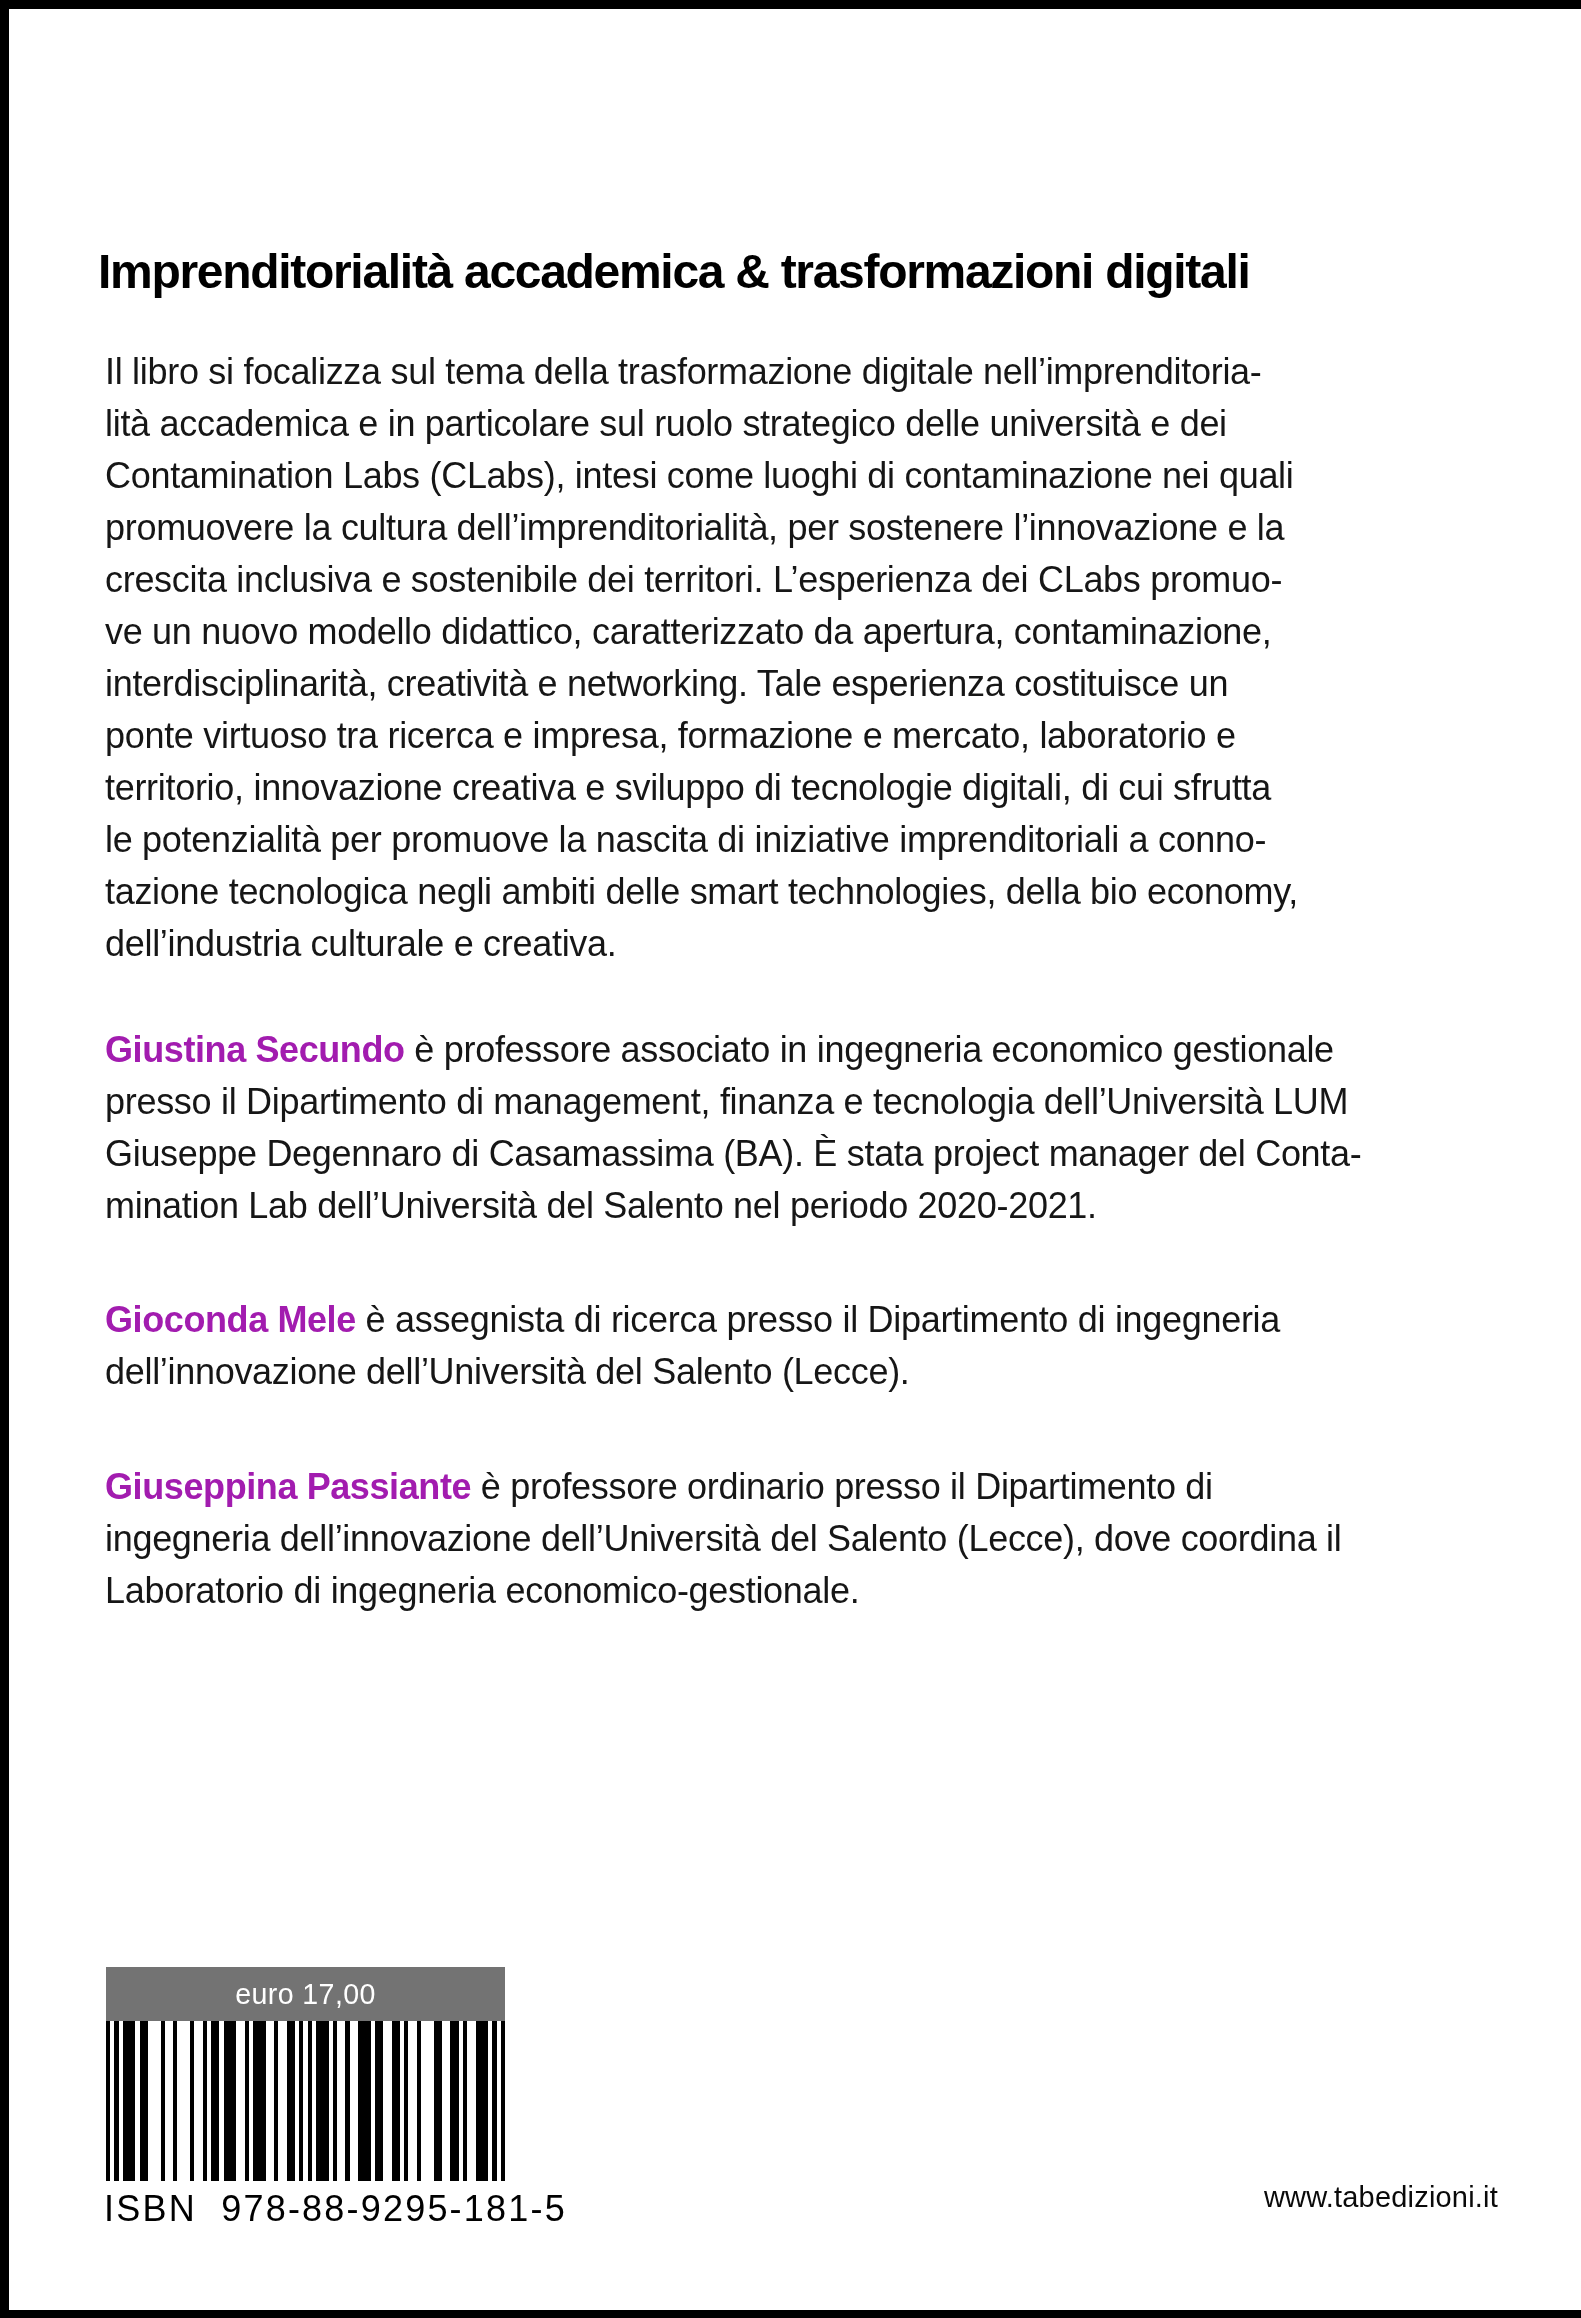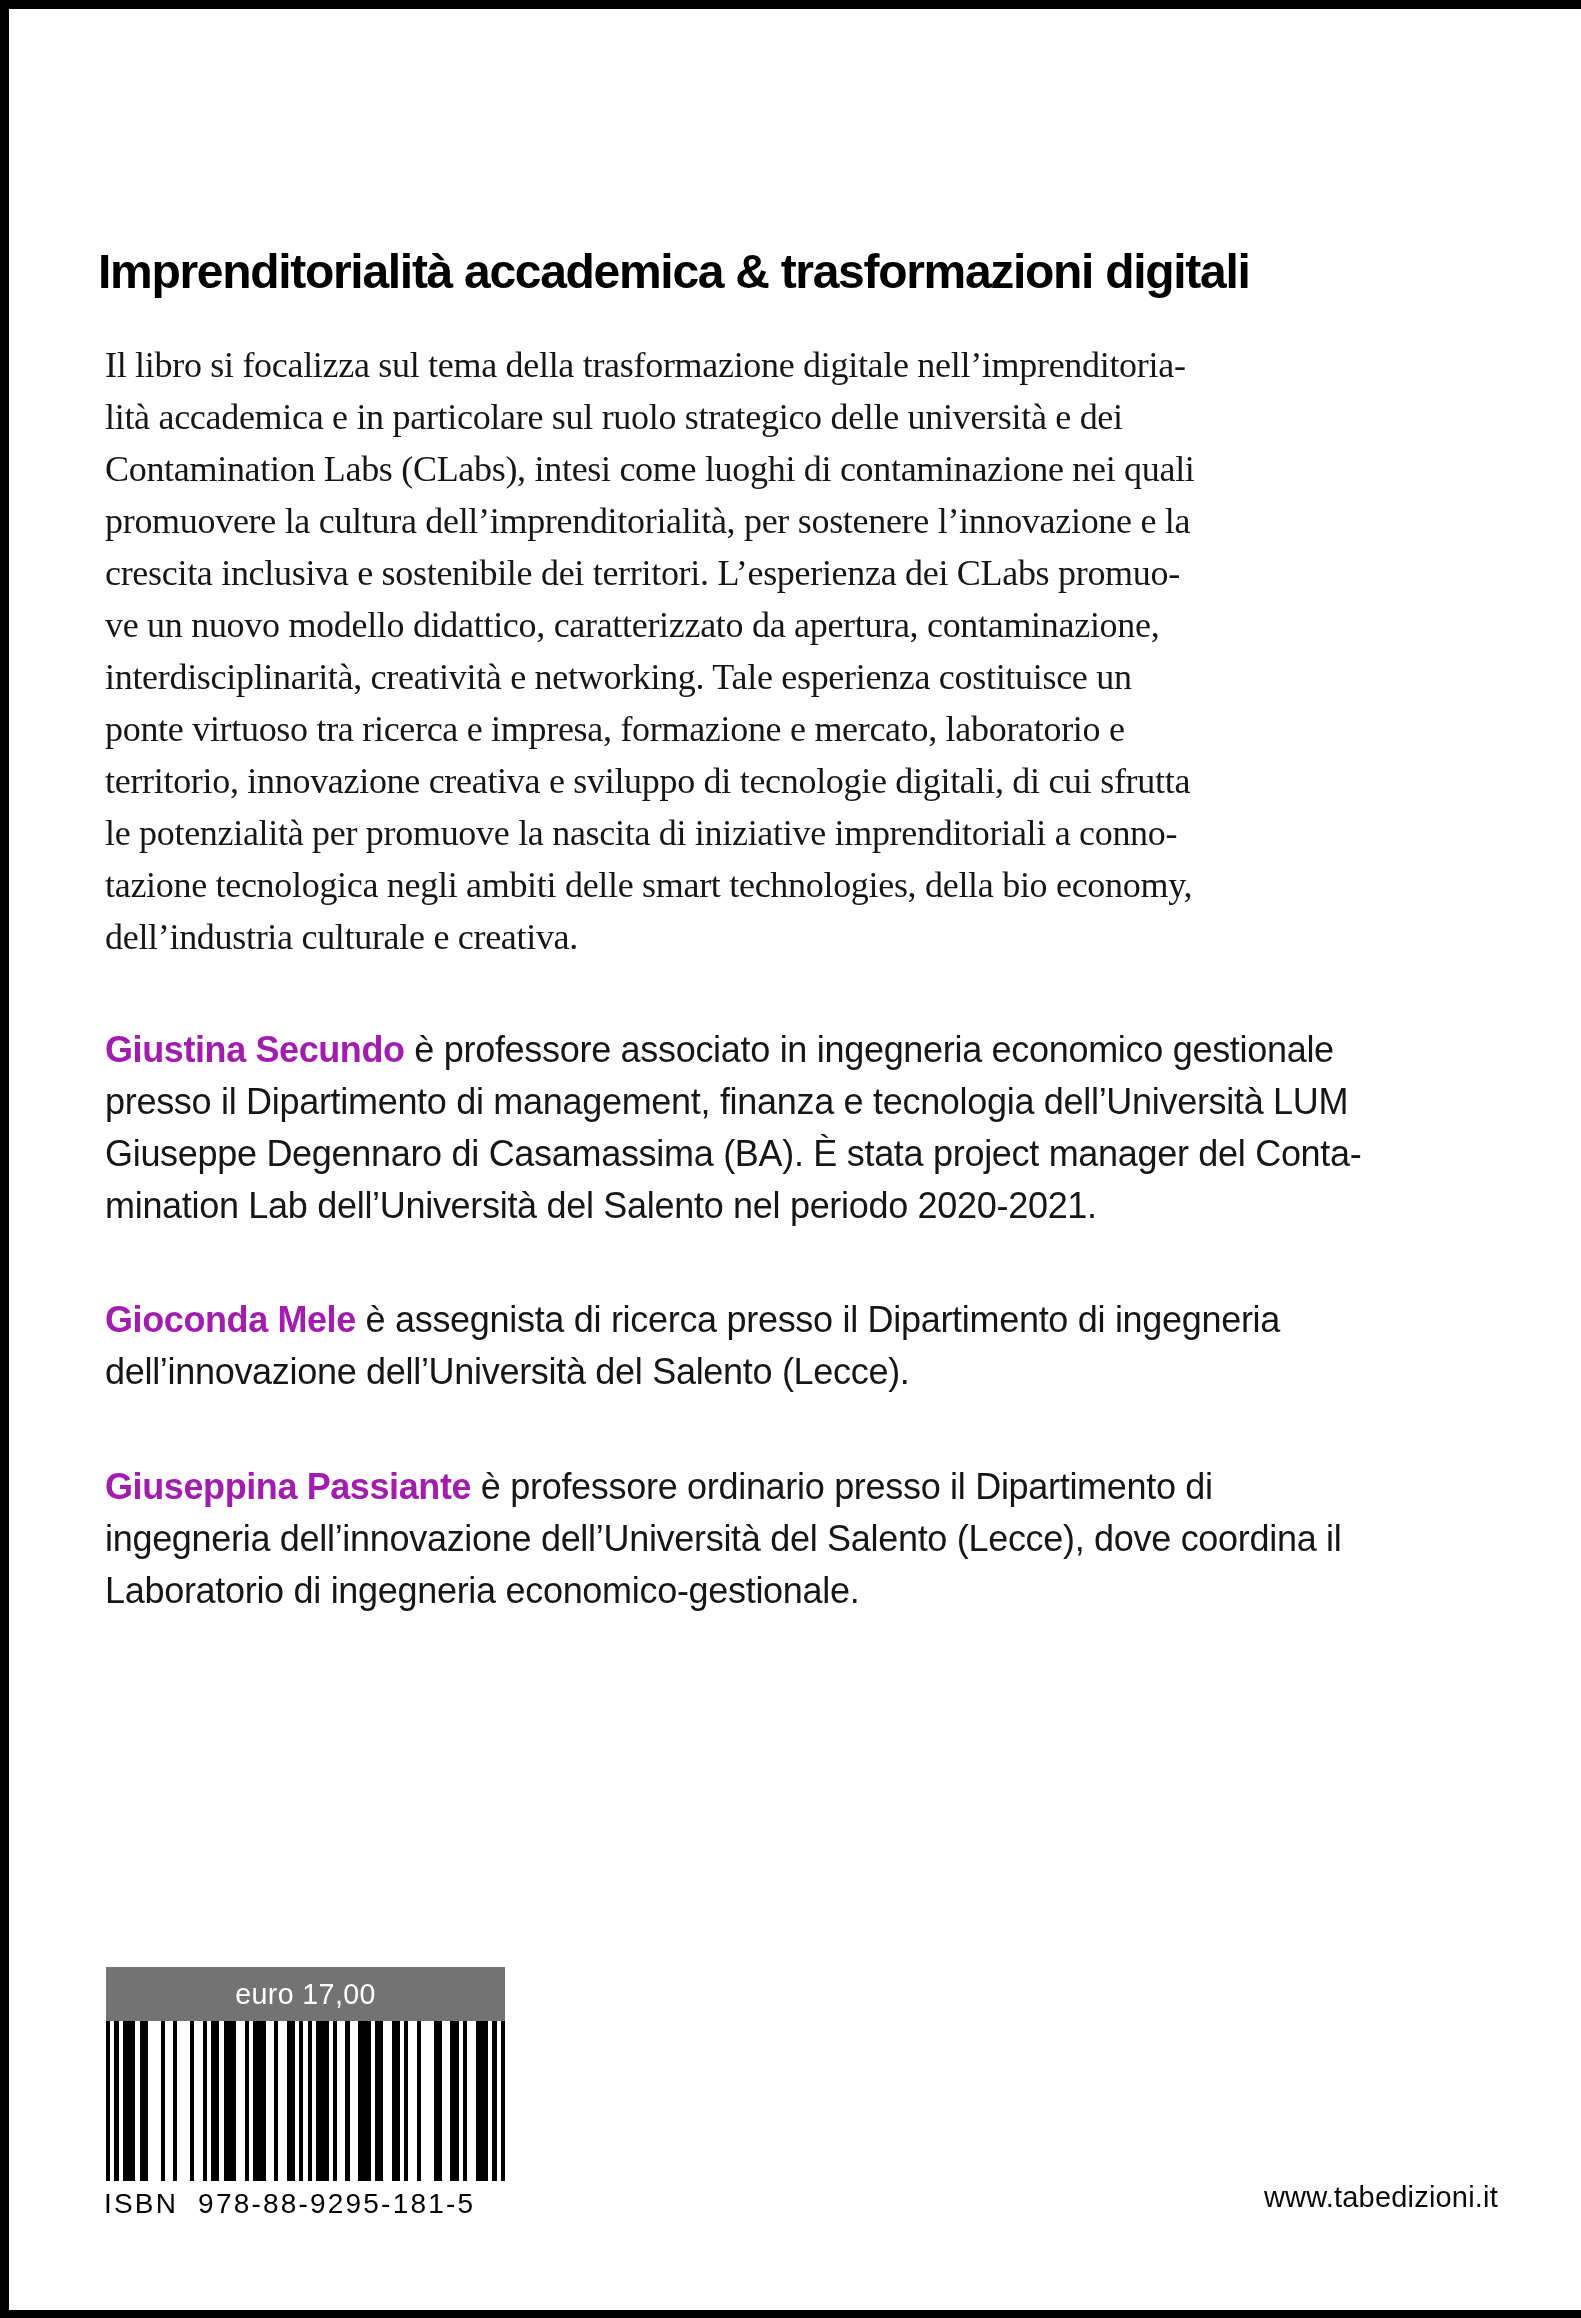--- a/index.html
+++ b/index.html
@@ -36,21 +36,21 @@
     position: absolute;
     left: 105px;
     width: 1394px;
     margin: 0;
     font-size: 36px;
     line-height: 52px;
     letter-spacing: -0.3px;
     color: #161616;
     white-space: pre-line;
   }
-  .desc { top: 339px; font-family: Liberation Serif, serif; }
+  .desc { top: 346px; }
   .bio-1 { top: 1024px; }
   .bio-2 { top: 1294px; }
   .bio-3 { top: 1461px; }
   .author-name {
     font-weight: 700;
     color: #a21caf;
     letter-spacing: -0.4px;
   }
   .price-band {
     position: absolute;
@@ -73,21 +73,21 @@
     left: 106px;
     top: 2021px;
     width: 399px;
     height: 160px;
   }
   .barcode svg { display: block; width: 100%; height: 100%; }
   .isbn {
     position: absolute;
     left: 104px;
     top: 2188px;
-    font-size: 28px;
+    font-size: 36px;
     letter-spacing: 2.2px;
     color: #000000;
     white-space: pre;
   }
   .website {
     position: absolute;
     right: 103px;
     top: 2181px;
     font-size: 29px;
     font-weight: 500;

